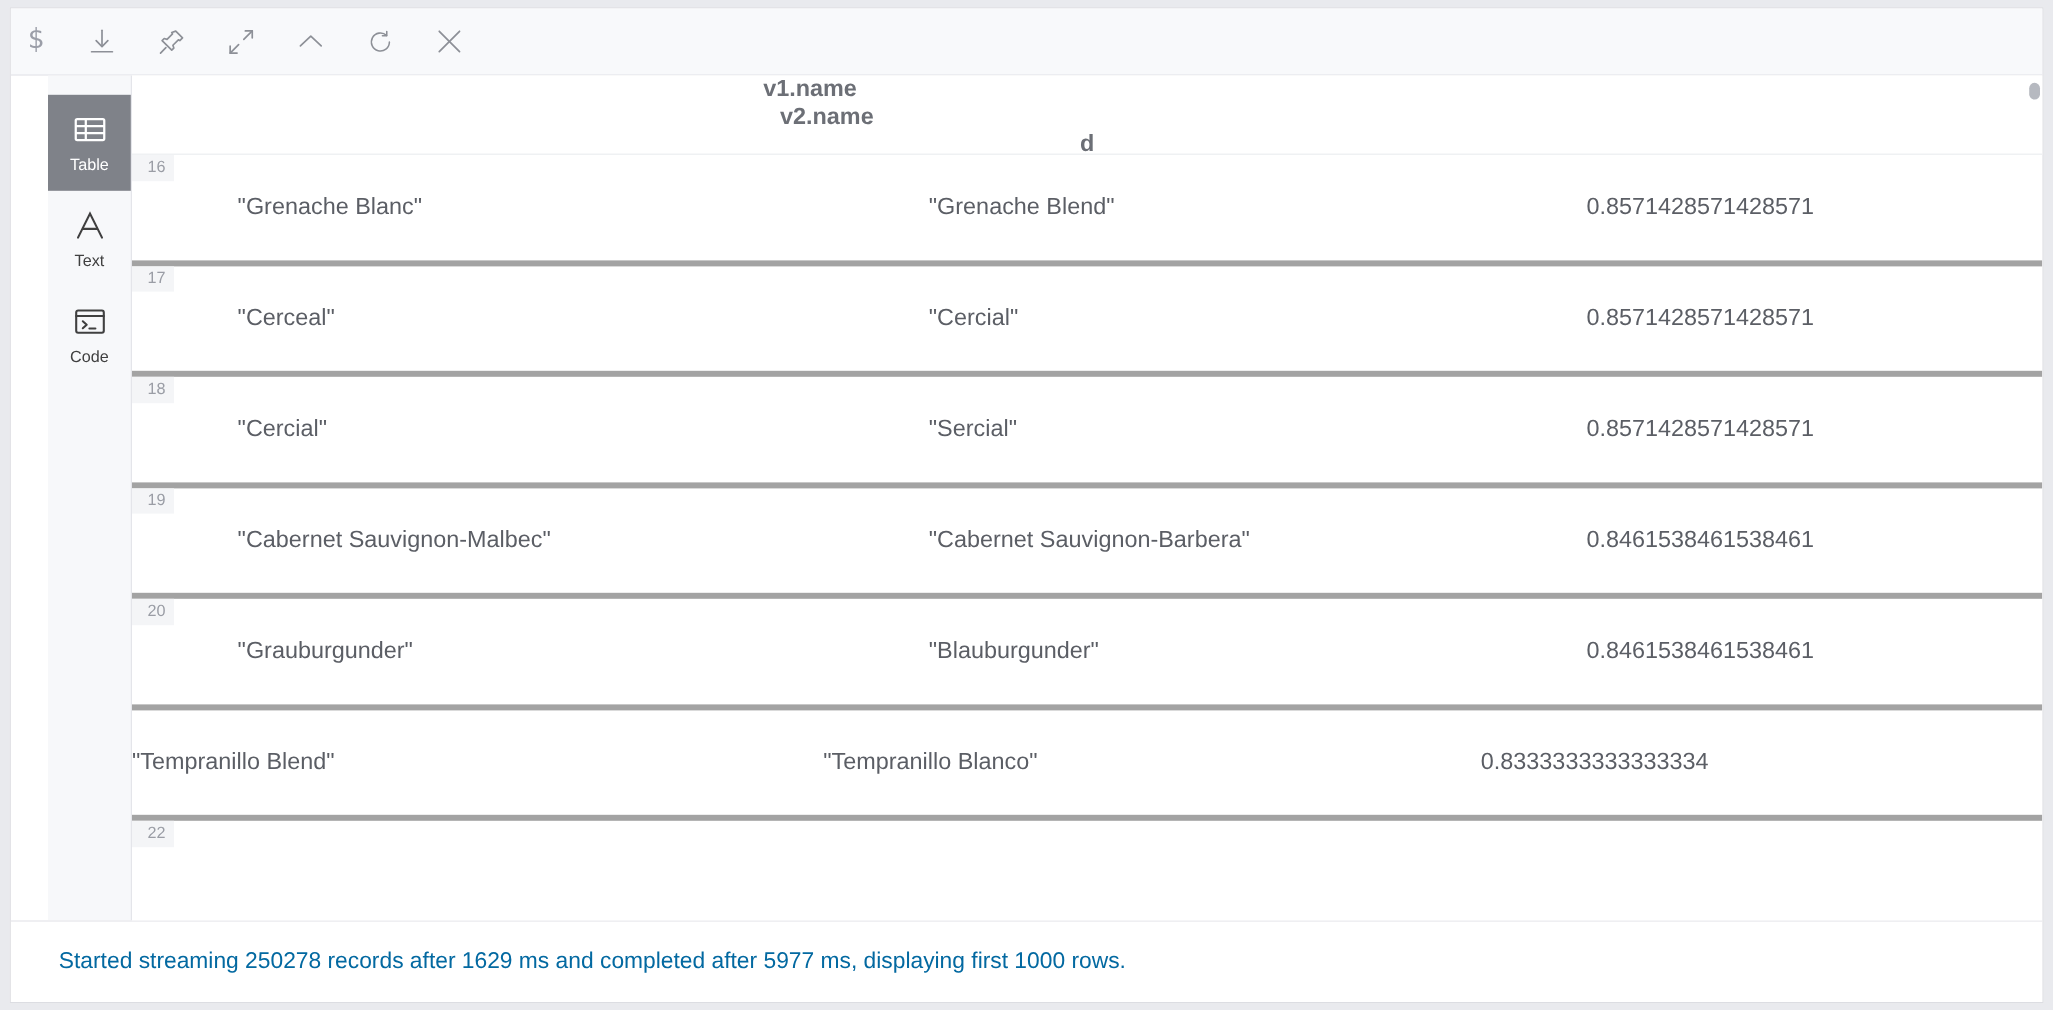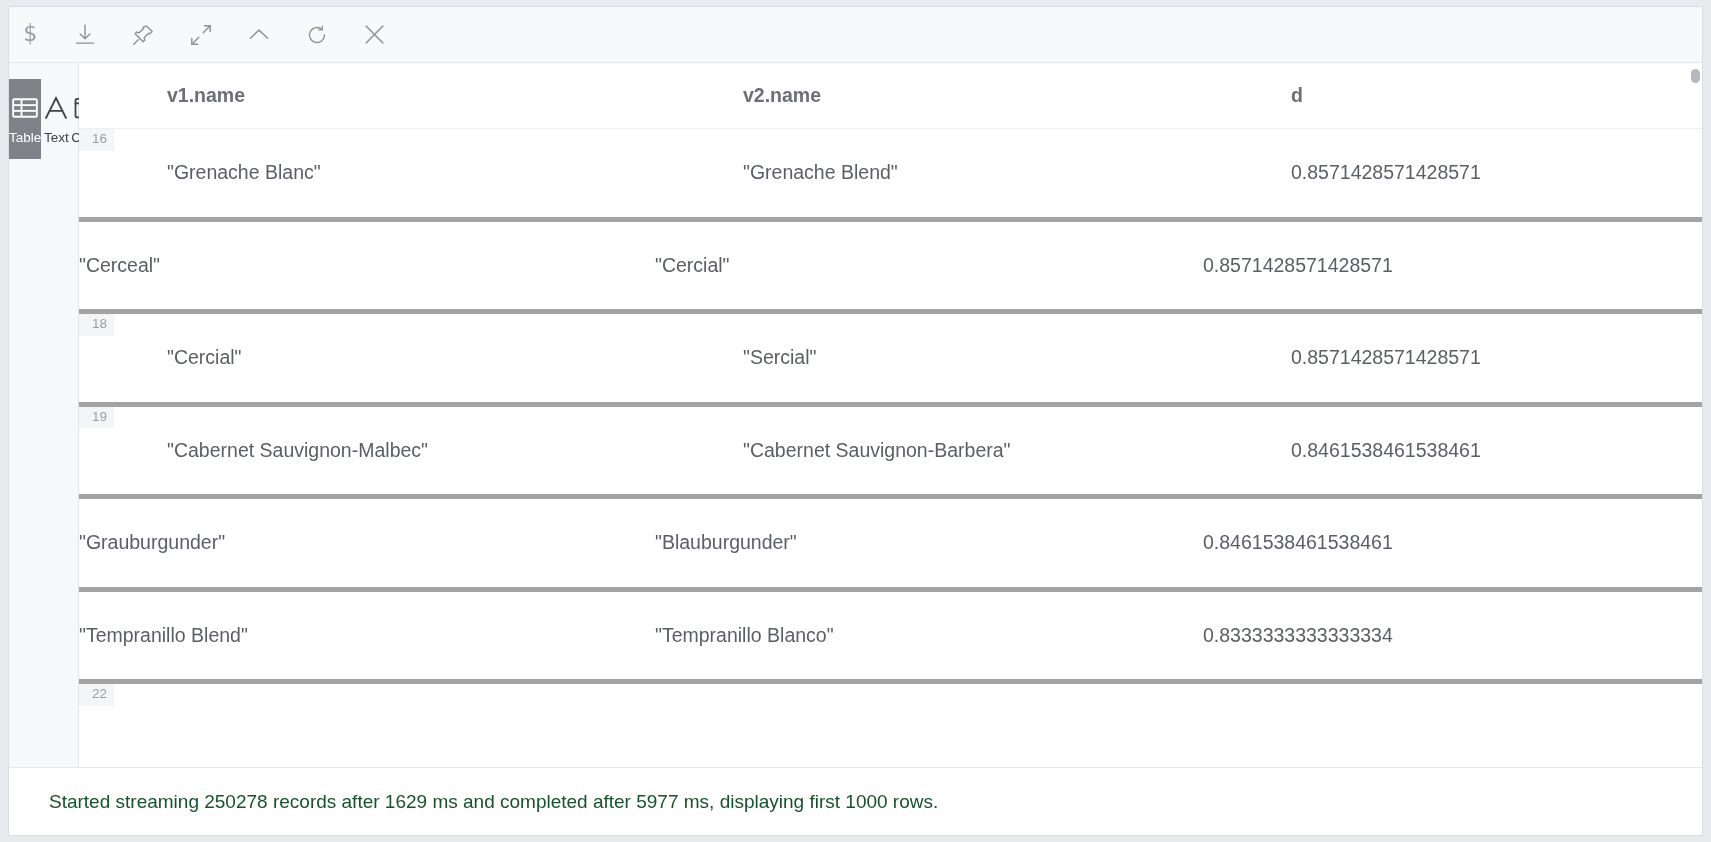--- a/index.html
+++ b/index.html
@@ -72,21 +72,23 @@
   
   #body { flex: 1 1 auto; display: flex; min-height: 0; }
 
   
   #viewbar {
     width: 70px;
     min-width: 70px;
     background: #f7f8fa;
     border-right: 1px solid #e4e5ea;
     display: flex;
+    flex-direction: column;
     padding-top: 16px;
+    margin-left: 31px;
   }
   .view-item {
     height: 80px;
     display: flex;
     flex-direction: column;
     align-items: center;
     justify-content: center;
     cursor: pointer;
     color: #404040;
     background: transparent;
@@ -109,20 +111,21 @@
     flex-direction: column;
   }
 
   #thead {
     height: 66px;
     min-height: 66px;
     display: flex;
     align-items: center;
     border-bottom: 1px solid #eceef1;
     background: #ffffff;
+    flex-direction: column;
   }
   #thead .gut { width: 88px; min-width: 88px; }
   .th {
     font-size: 19.5px;
     font-weight: bold;
     color: #6c6f76;
   }
   .col-a { width: 540px; min-width: 540px; }
   .col-b { width: 548px; min-width: 548px; margin-left: 36px; }
   .col-c { flex: 1 1 auto; }
@@ -187,21 +190,21 @@
     height: 68px;
     min-height: 68px;
     border-top: 1px solid #e4e5ea;
     background: #ffffff;
     display: flex;
     align-items: center;
     padding-left: 40px;
   }
   #status-text {
     font-size: 19px;
-    color: #14532d;
+    color: #0369a1;
   }
 </style>
 </head>
 <body>
 
 <div id="frame">
 
   <div id="querybar">
     <span id="prompt-sigil">$</span>
 
@@ -320,20 +323,23 @@
         <div class="trow">
           <div class="gut">
             <span class="rownum">16</span>
           </div>
           <div class="cell col-a">"Grenache Blanc"</div>
           <div class="cell col-b">"Grenache Blend"</div>
           <div class="cell col-c">0.8571428571428571</div>
         </div>
 
         <div class="trow">
+          <div class="gut">
+            <span class="rownum">17</span>
+          </div>
           <div class="cell col-a">"Cerceal"</div>
           <div class="cell col-b">"Cercial"</div>
           <div class="cell col-c">0.8571428571428571</div>
         </div>
 
         <div class="trow">
           <div class="gut">
             <span class="rownum">18</span>
           </div>
           <div class="cell col-a">"Cercial"</div>
@@ -344,20 +350,23 @@
         <div class="trow">
           <div class="gut">
             <span class="rownum">19</span>
           </div>
           <div class="cell col-a">"Cabernet Sauvignon-Malbec"</div>
           <div class="cell col-b">"Cabernet Sauvignon-Barbera"</div>
           <div class="cell col-c">0.8461538461538461</div>
         </div>
 
         <div class="trow">
+          <div class="gut">
+            <span class="rownum">20</span>
+          </div>
           <div class="cell col-a">"Grauburgunder"</div>
           <div class="cell col-b">"Blauburgunder"</div>
           <div class="cell col-c">0.8461538461538461</div>
         </div>
 
         <div class="trow">
           <div class="cell col-a">"Tempranillo Blend"</div>
           <div class="cell col-b">"Tempranillo Blanco"</div>
           <div class="cell col-c">0.8333333333333334</div>
         </div>

